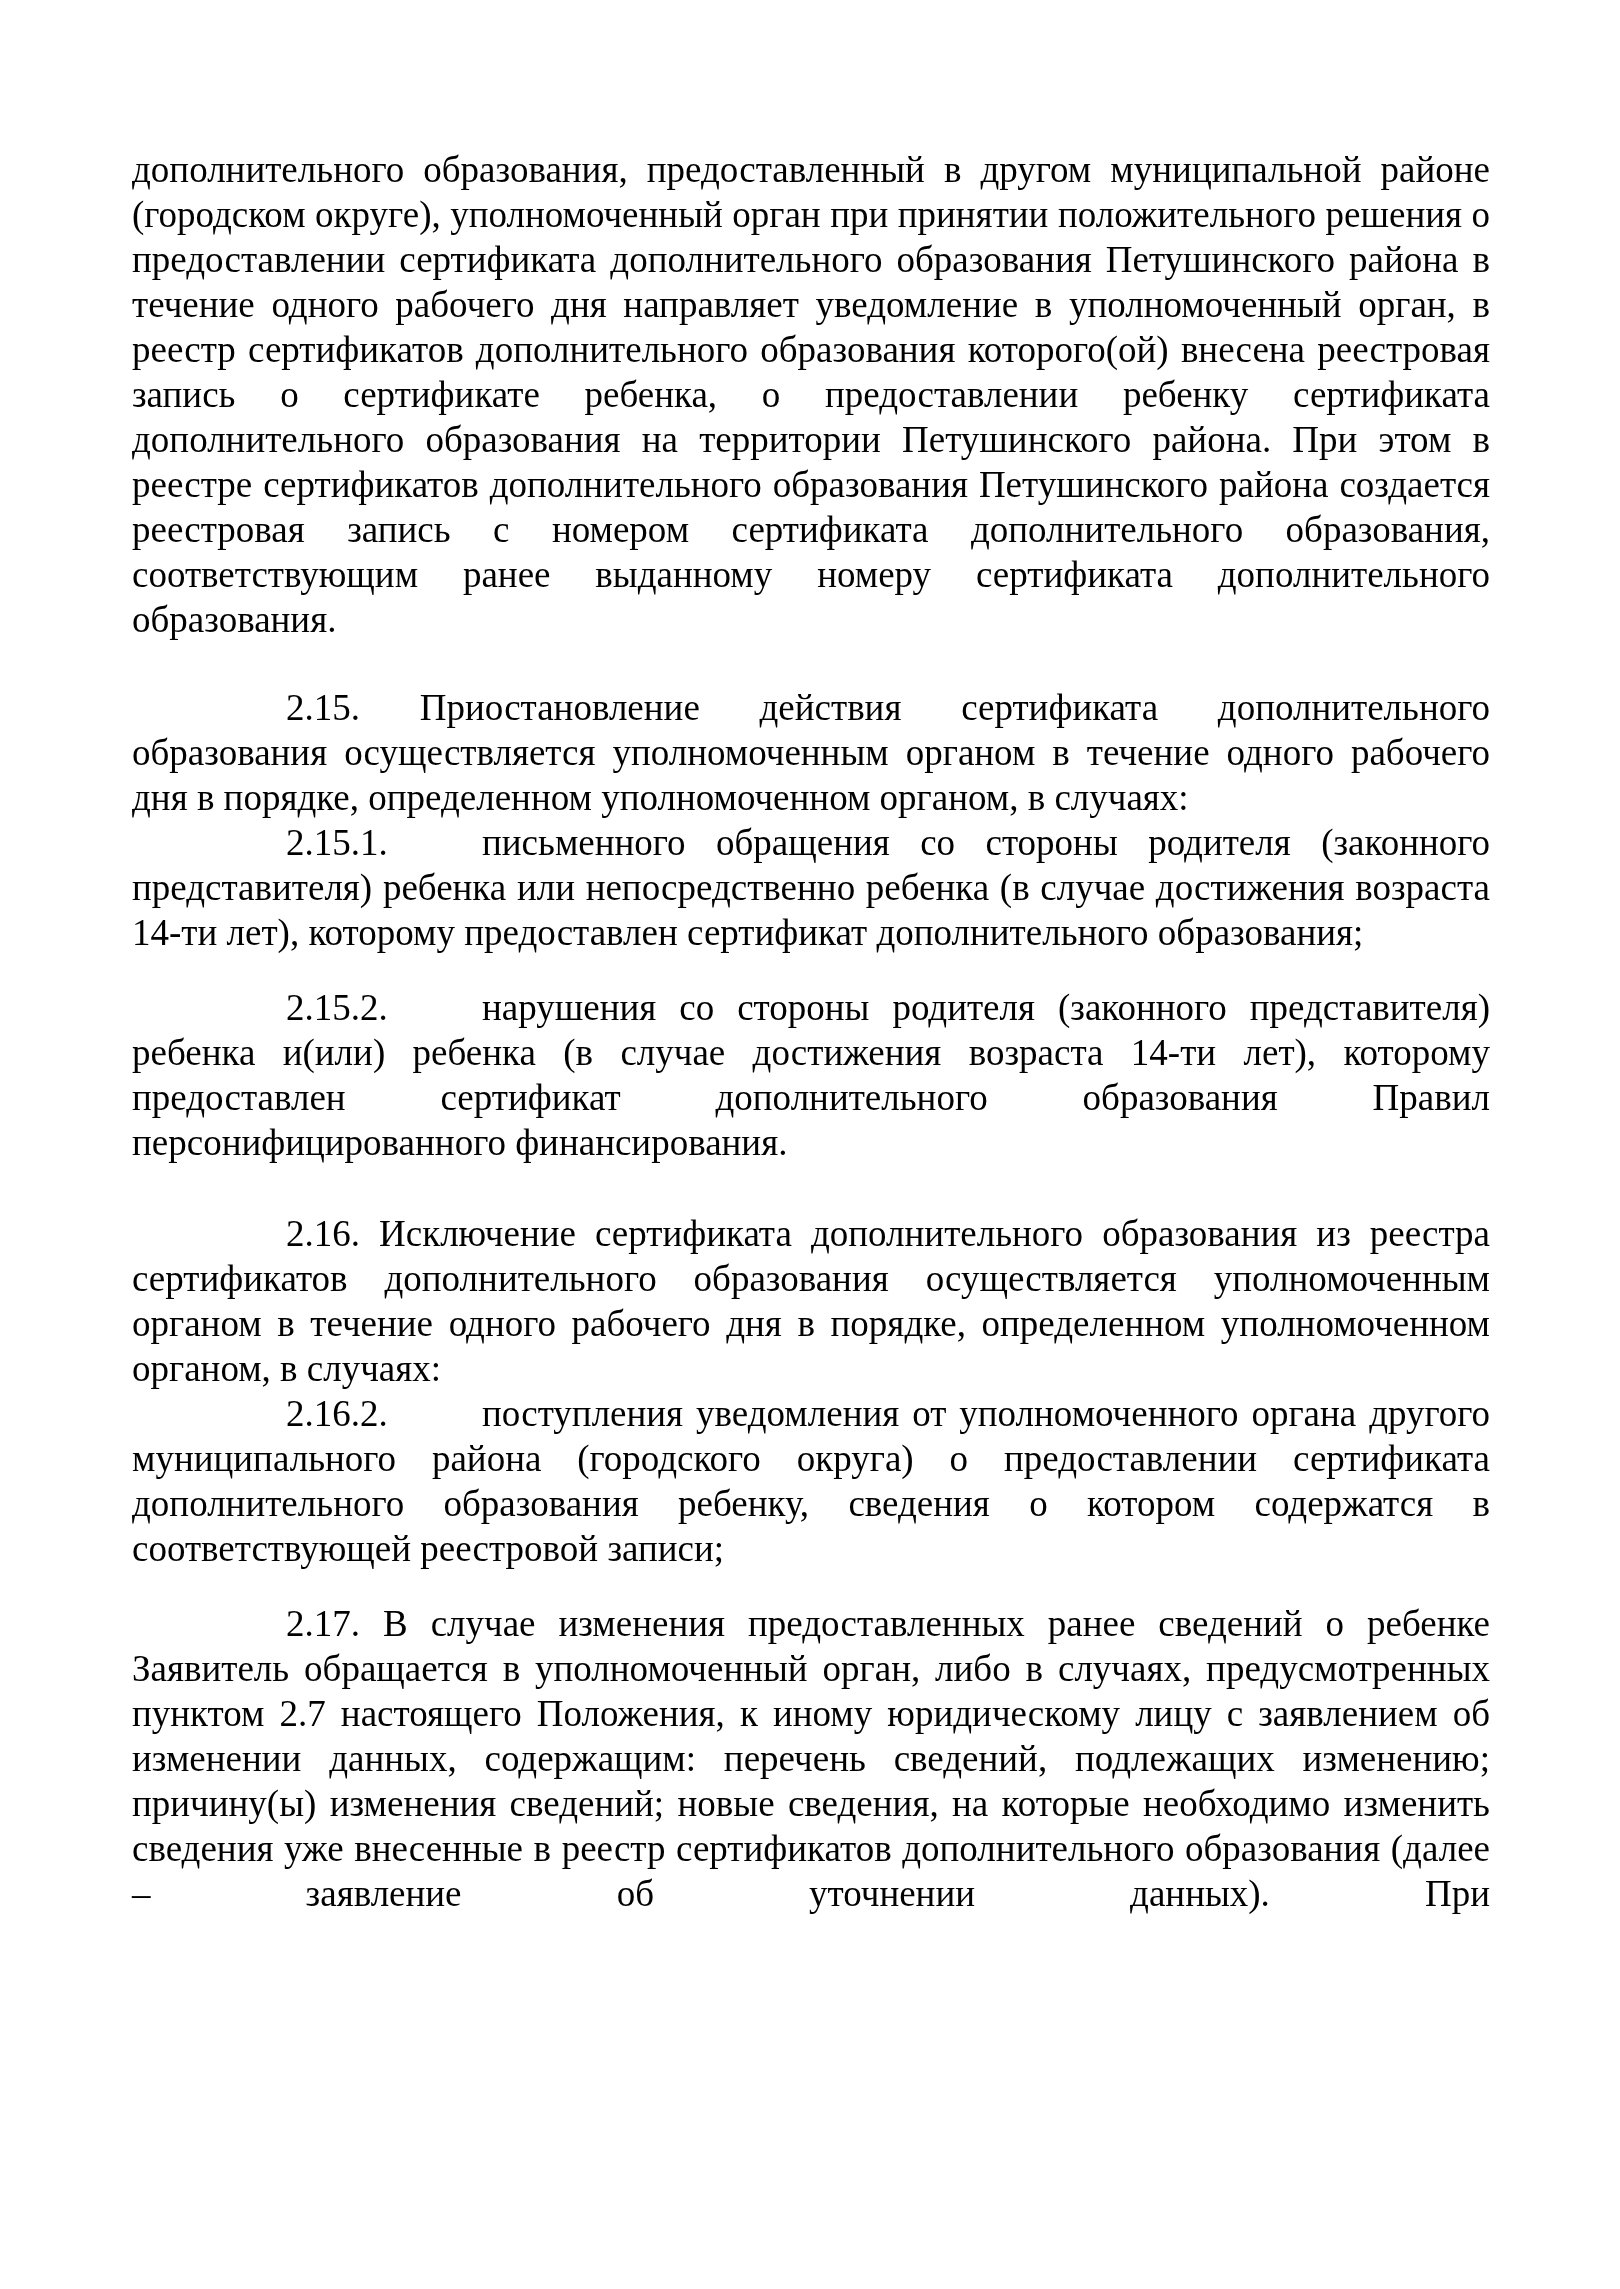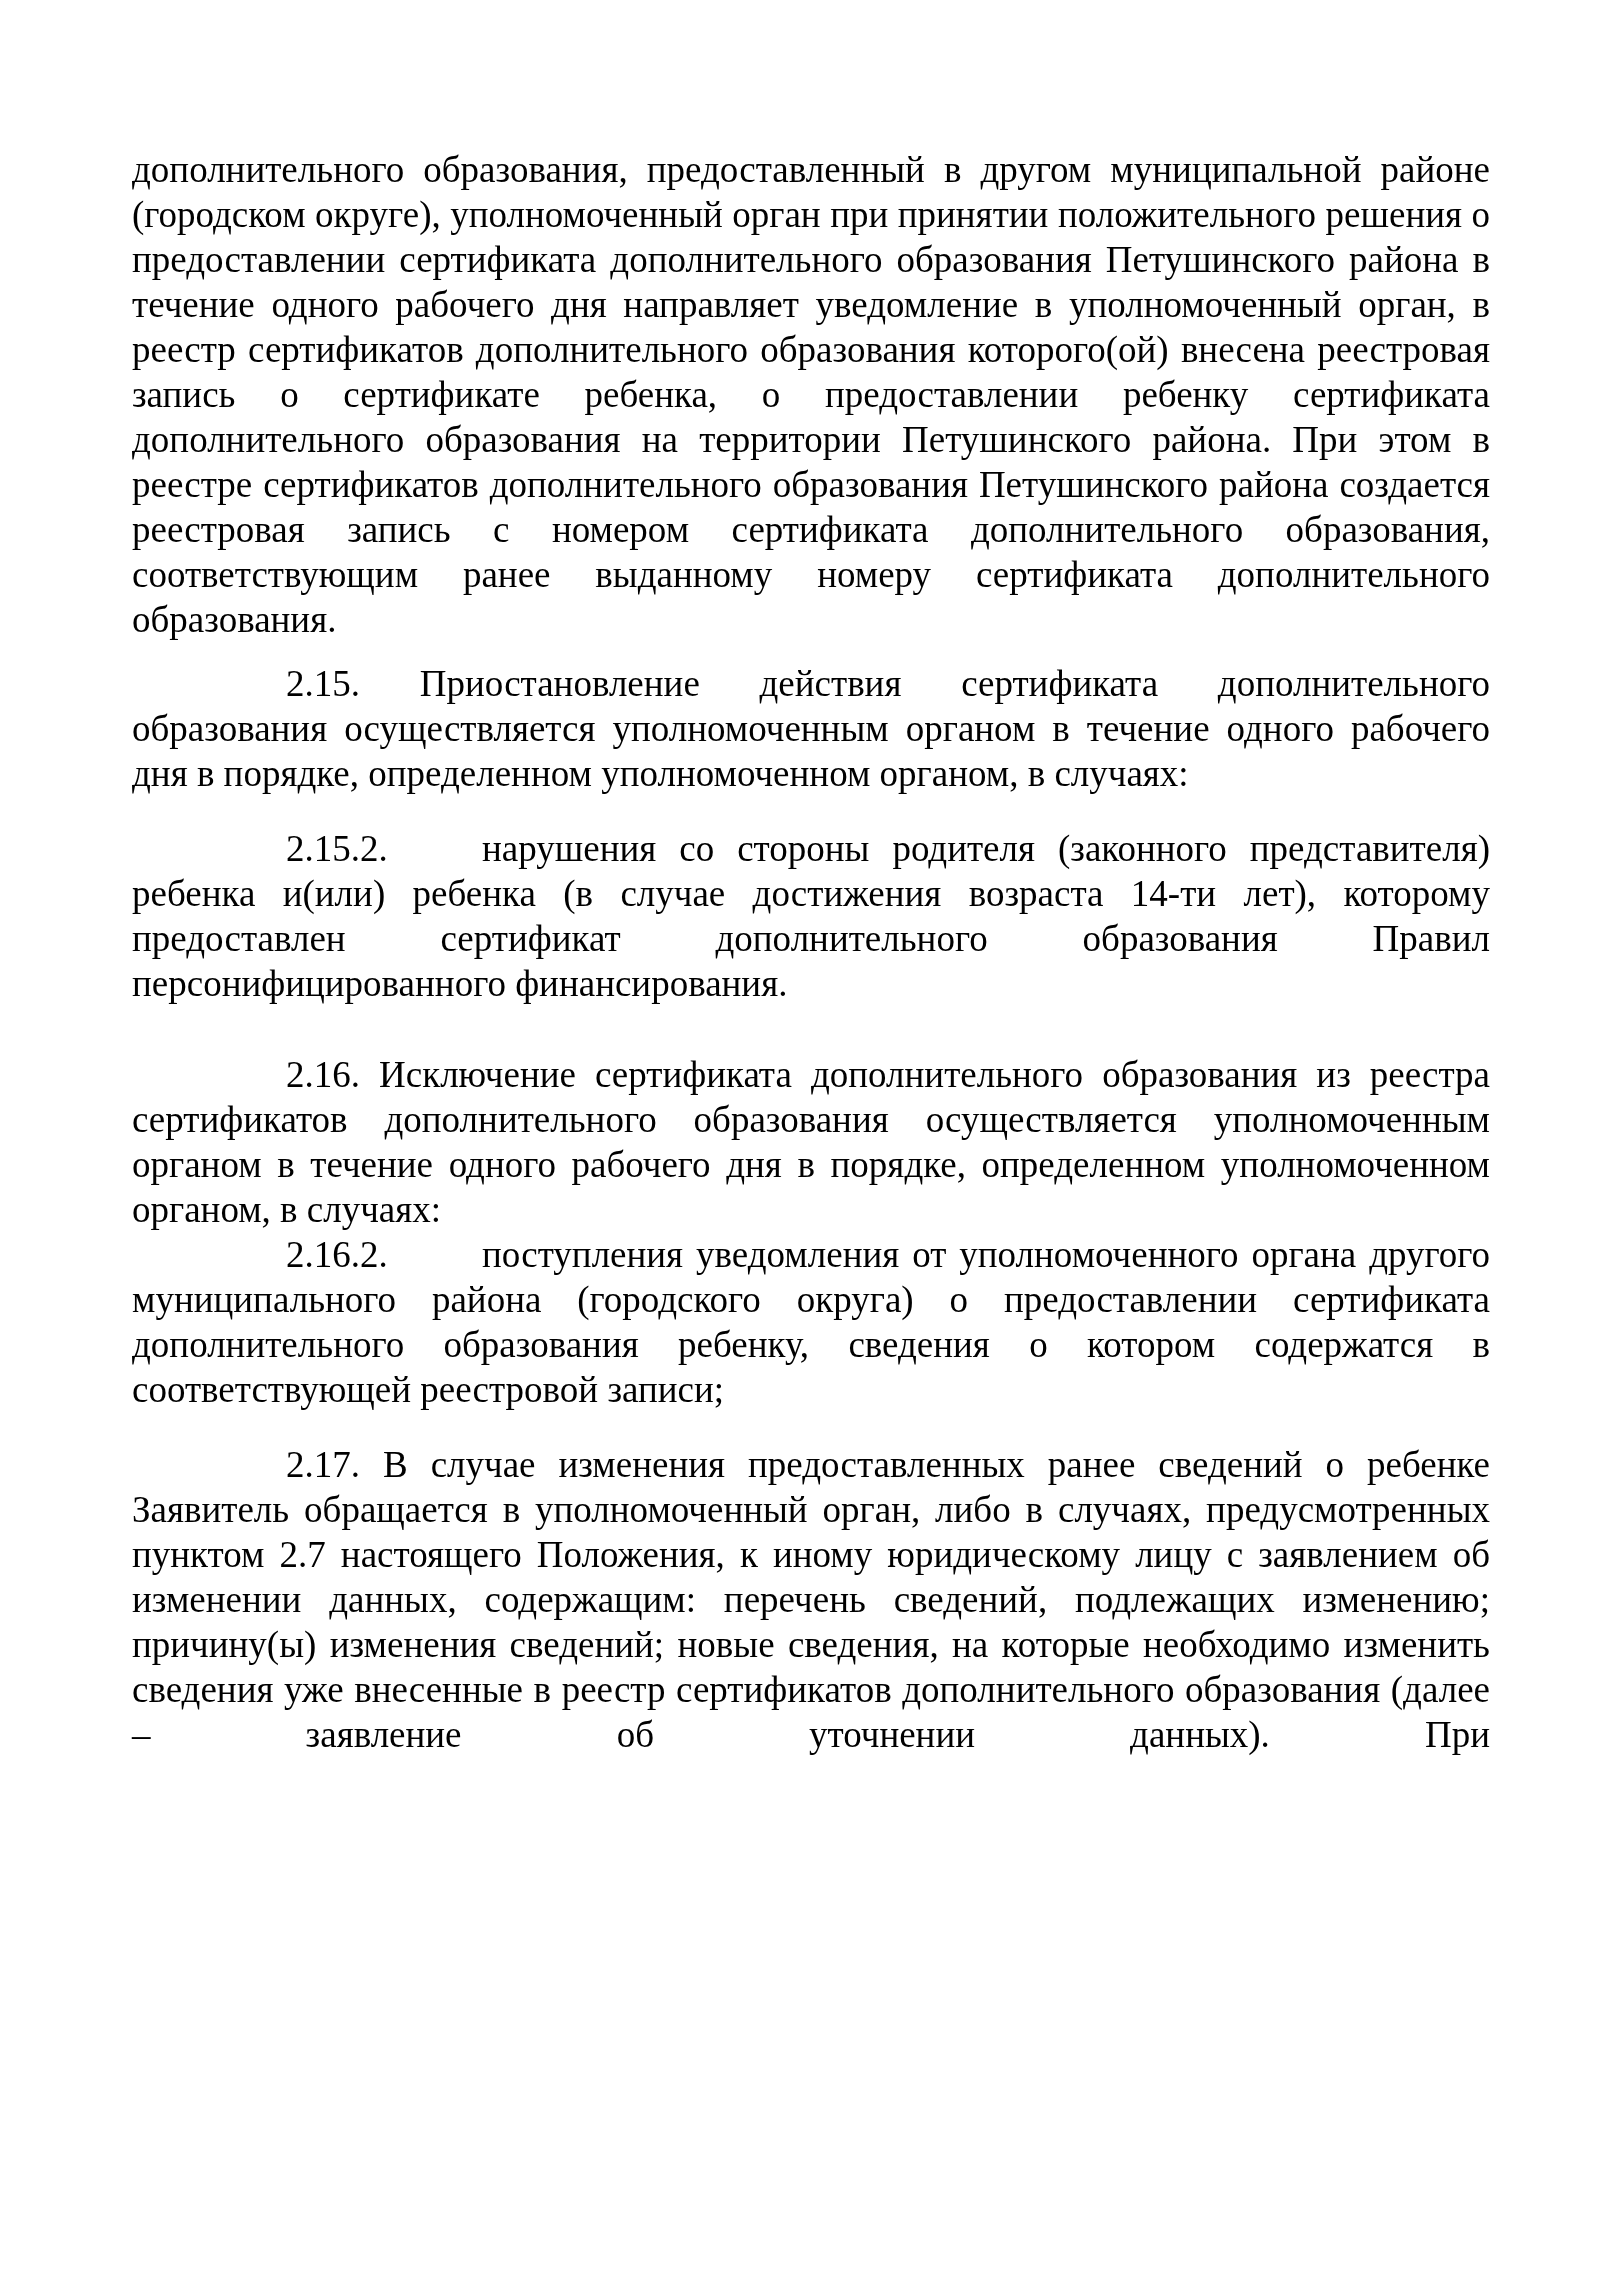--- a/index.html
+++ b/index.html
@@ -24,40 +24,41 @@
     line-height: 45px;
   }
   .par {
     margin: 0;
     text-align: justify;
     text-indent: 154px;
   }
   .par.no-indent {
     text-indent: 0;
   }
-  .par.gap-line   { margin-top: 19px; }
+  .par.gap-line   { margin-top: 43px; }
   .par.gap-line-lg{ margin-top: 46px; }
   .par.gap-small  { margin-top: 30px; }
   .par.gap-tiny   { margin-top: 11.8px; }
   .par.justify-last { text-align-last: justify; }
   .tabnum {
     display: inline-block;
     width: 196px;
     text-indent: 0;
   }
 </style>
 </head>
 <body>
 
 <div class="page">
 
   <p class="par no-indent"><span>дополнительного образования, предоставленный в другом муниципальной районе (городском округе), уполномоченный орган при принятии положительного решения о предоставлении сертификата дополнительного образования Петушинского района в течение одного рабочего дня направляет уведомление в уполномоченный орган, в реестр сертификатов дополнительного образования которого(ой) внесена реестровая запись о сертификате ребенка, о предоставлении ребенку сертификата дополнительного образования на территории Петушинского района. При этом в реестре сертификатов дополнительного образования Петушинского района создается реестровая запись с номером сертификата дополнительного образования, соответствующим ранее выданному номеру сертификата дополнительного образования.</span></p>
 
   <p class="par gap-line"><span class="num">2.15.</span> <span>Приостановление действия сертификата дополнительного образования осуществляется уполномоченным органом в течение одного рабочего дня в порядке, определенном уполномоченном органом, в случаях:</span></p>
 
+  <p class="par"><span class="tabnum">2.15.1.</span><span>письменного обращения со стороны родителя (законного представителя) ребенка или непосредственно ребенка (в случае достижения возраста 14-ти лет), которому предоставлен сертификат дополнительного образования;</span></p>
 
   <p class="par gap-small"><span class="tabnum">2.15.2.</span><span>нарушения со стороны родителя (законного представителя) ребенка и(или) ребенка (в случае достижения возраста 14-ти лет), которому предоставлен сертификат дополнительного образования Правил персонифицированного финансирования.</span></p>
 
   <p class="par gap-line-lg"><span class="num">2.16.</span> <span>Исключение сертификата дополнительного образования из реестра сертификатов дополнительного образования осуществляется уполномоченным органом в течение одного рабочего дня в порядке, определенном уполномоченном органом, в случаях:</span></p>
 
 
   <p class="par"><span class="tabnum">2.16.2.</span><span>поступления уведомления от уполномоченного органа другого муниципального района (городского округа) о предоставлении сертификата дополнительного образования ребенку, сведения о котором содержатся в соответствующей реестровой записи;</span></p>
 
 
   <p class="par gap-small justify-last"><span class="num">2.17.</span> <span>В случае изменения предоставленных ранее сведений о ребенке Заявитель обращается в уполномоченный орган, либо в случаях, предусмотренных пунктом 2.7 настоящего Положения, к иному юридическому лицу с заявлением об изменении данных, содержащим: перечень сведений, подлежащих изменению; причину(ы) изменения сведений; новые сведения, на которые необходимо изменить сведения уже внесенные в реестр сертификатов дополнительного образования (далее – заявление об уточнении данных). При</span></p>

